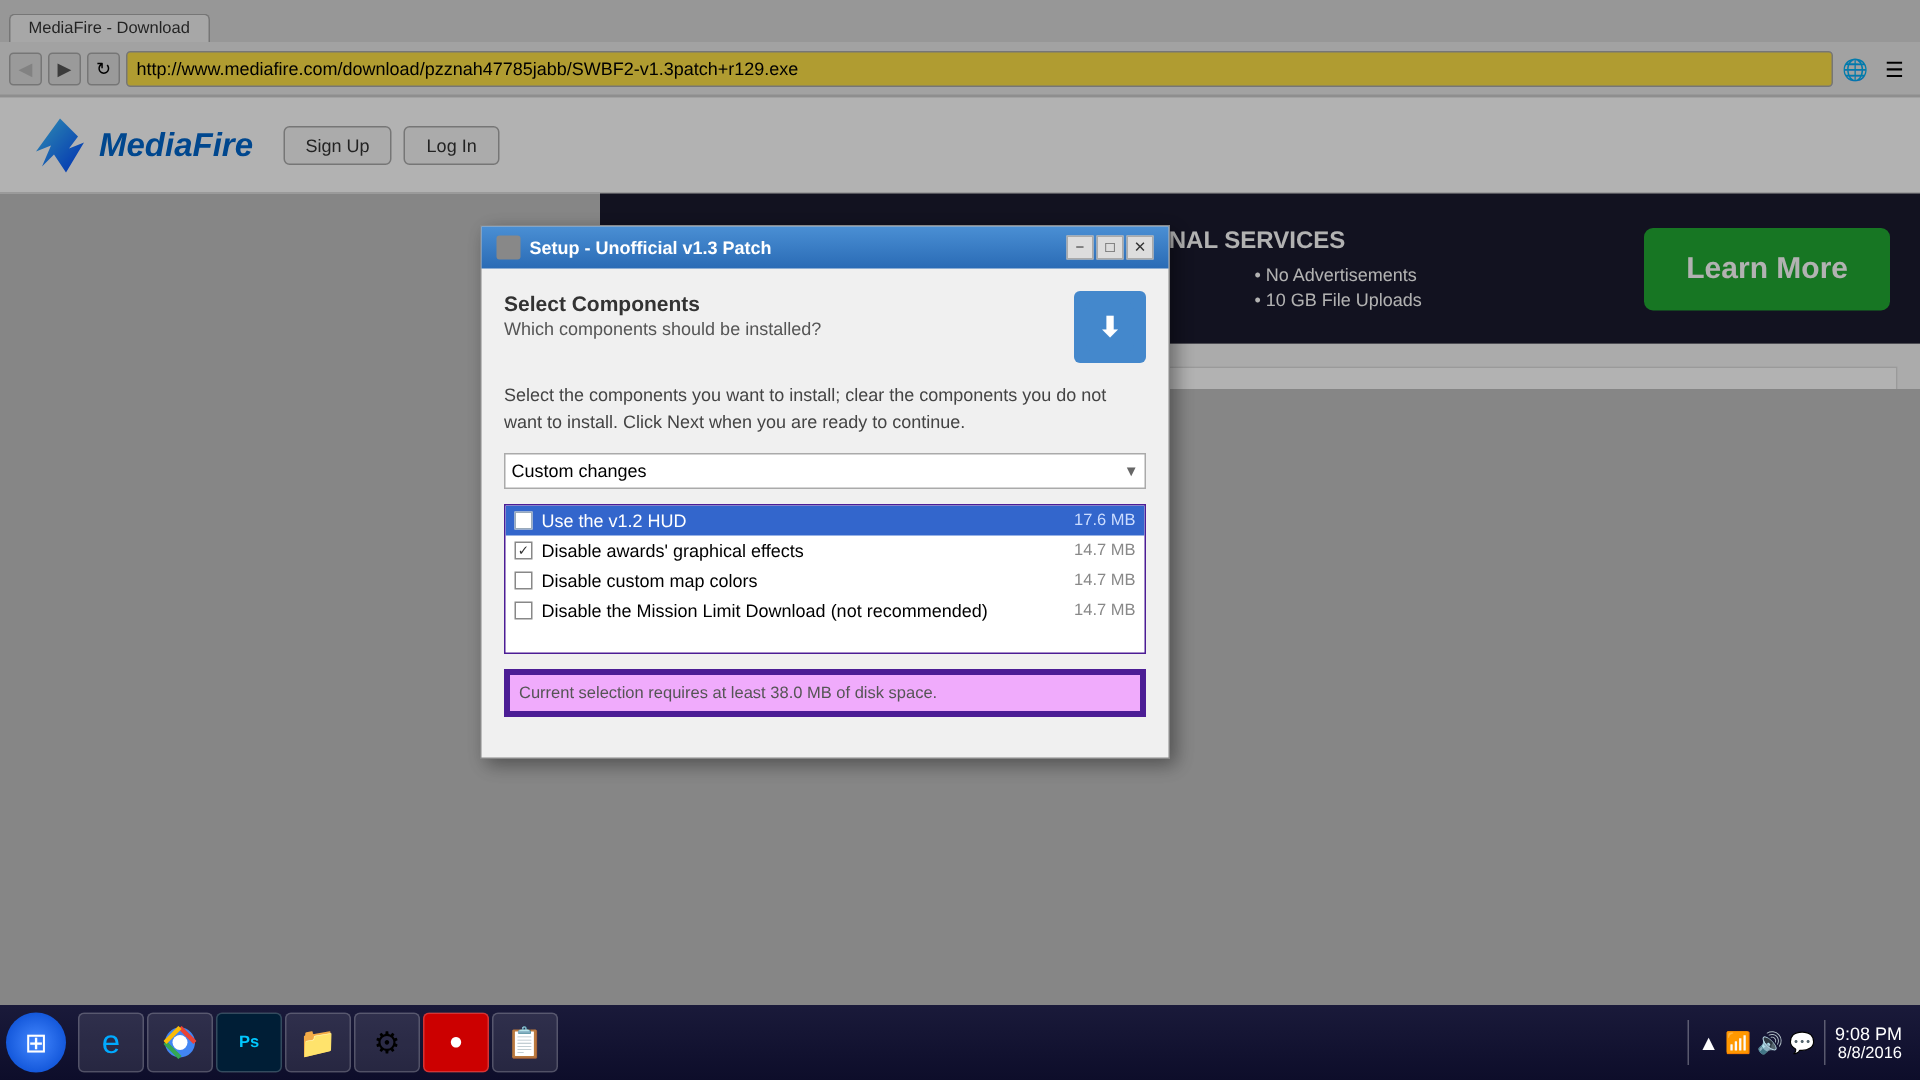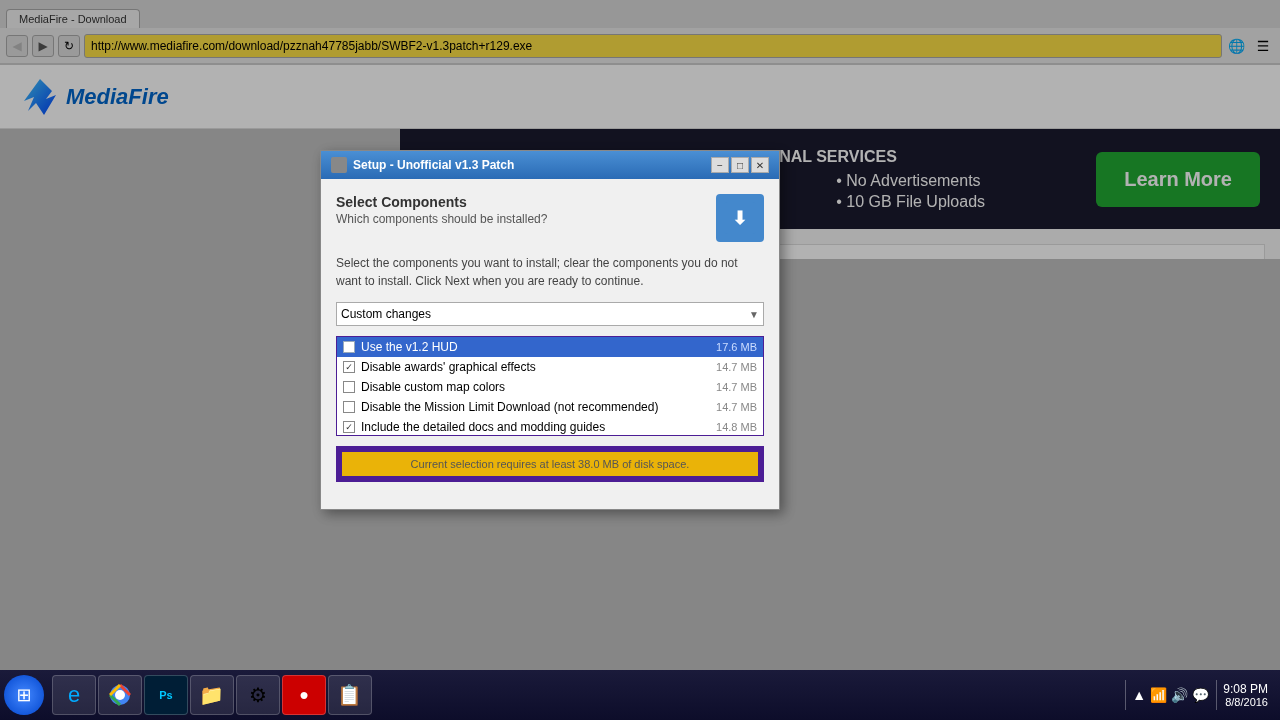--- a/index.html
+++ b/index.html
@@ -22,21 +22,21 @@
     .logo-text { font-size: 22px; font-weight: bold; color: #0066cc; font-style: italic; }
     .header-buttons { display: flex; gap: 8px; margin-left: 20px; }
     .header-btn { padding: 5px 14px; border: 1px solid #aaa; border-radius: 4px; background: #f5f5f5; font-size: 12px; cursor: pointer; color: #333; }
 
     
     .ad-banner { background: #1a1a2e; display: flex; align-items: center; padding: 10px 20px; gap: 20px; height: 100px; position: absolute; top: 64px; left: 400px; right: 0; }
     .ad-logo-area { display: flex; align-items: center; gap: 8px; }
     .ad-logo-text { font-size: 20px; font-weight: bold; color: white; font-style: italic; }
     .ad-content { flex: 1; color: white; }
     .ad-title { font-size: 16px; font-weight: bold; margin-bottom: 6px; }
-    .ad-features { display: grid; grid-template-columns: 1fr 1fr; gap: 3px; font-size: 16px; }
+    .ad-features { display: grid; grid-template-columns: 1fr 1fr; gap: 3px; font-size: 12px; }
     .ad-learn-more { background: #22aa33; color: white; border: none; border-radius: 6px; padding: 16px 28px; font-size: 20px; font-weight: bold; cursor: pointer; white-space: nowrap; }
 
     
     .main-content { display: flex; width: 100%; position: absolute; top: 164px; bottom: 50px; }
     .left-sidebar { width: 400px; background: #333; overflow: hidden; }
 
     
     .right-content { flex: 1; background: #f5f5f5; padding: 15px; overflow-y: auto; }
     .download-section { background: white; padding: 15px; margin-bottom: 10px; border: 1px solid #ddd; }
 
@@ -64,21 +64,21 @@
     .component-item { display: flex; align-items: center; padding: 3px 6px; font-size: 12px; cursor: pointer; }
     .component-item.selected { background: #3366cc; color: white; }
     .component-item.selected .component-size { color: #ccddff; }
     .component-checkbox { width: 12px; height: 12px; border: 1px solid #888; margin-right: 6px; background: white; display: flex; align-items: center; justify-content: center; font-size: 8px; flex-shrink: 0; }
     .component-checkbox.checked { background: white; }
     .component-checkbox.checked::after { content: '✓'; font-size: 9px; color: #333; }
     .component-item.selected .component-checkbox { border-color: #9ab; }
     .component-name { flex: 1; }
     .component-size { font-size: 11px; color: #888; text-align: right; }
 
-    .disk-space-info { font-size: 11px; color: #555; margin-bottom: 12px; padding: 6px; background: #eab308; border: 6px solid #4c1d95; text-align: center; }
+    .disk-space-info { font-size: 11px; color: #555; margin-bottom: 12px; padding: 6px; background: #f0abfc; border: 4px solid #4c1d95; }
 
     .dialog-buttons { display: flex; justify-content: center; gap: 8px; margin-top: 8px; }
     .dialog-btn { padding: 5px 18px; border: 1px solid #888; border-radius: 3px; background: linear-gradient(180deg, #f5f5f5 0%, #e0e0e0 100%); font-size: 12px; cursor: pointer; color: #333; }
 
     
     .taskbar { position: absolute; bottom: 0; left: 0; right: 0; height: 50px; background: linear-gradient(180deg, #1a1a3a 0%, #0d0d2a 100%); display: flex; align-items: center; padding: 0 4px; z-index: 200; }
     .start-btn { width: 40px; height: 40px; background: radial-gradient(circle, #4488ff 0%, #0044cc 100%); border-radius: 50%; display: flex; align-items: center; justify-content: center; cursor: pointer; margin-right: 4px; }
     .start-icon { font-size: 18px; color: white; }
     .taskbar-apps { display: flex; gap: 2px; margin-left: 4px; }
     .taskbar-app { width: 44px; height: 40px; background: rgba(255,255,255,0.1); border: 1px solid rgba(255,255,255,0.2); border-radius: 4px; display: flex; align-items: center; justify-content: center; cursor: pointer; font-size: 20px; }
@@ -124,20 +124,24 @@
           <defs>
             <linearGradient id="flameGrad" x1="0%" y1="0%" x2="100%" y2="100%">
               <stop offset="0%" style="stop-color:#44ccff"></stop>
               <stop offset="100%" style="stop-color:#0044ff"></stop>
             </linearGradient>
           </defs>
           <polygon points="20,2 32,14 26,22 36,18 24,38 16,26 8,34 14,20 4,24" fill="url(#flameGrad)"></polygon>
         </svg>
         <span class="logo-text">MediaFire</span>
       </div>
+      <div class="header-buttons">
+        <button class="header-btn">Sign Up</button>
+        <button class="header-btn">Log In</button>
+      </div>
     </div>
 
     <div class="ad-banner">
       <div class="ad-logo-area">
         <svg width="52" height="52" viewBox="0 0 40 40">
           <defs>
             <linearGradient id="flameGrad2" x1="0%" y1="0%" x2="100%" y2="100%">
               <stop offset="0%" style="stop-color:#44ccff"></stop>
               <stop offset="100%" style="stop-color:#0044ff"></stop>
             </linearGradient>
@@ -226,25 +230,20 @@
           <div class="component-item">
             <div class="component-checkbox"></div>
             <span class="component-name">Disable custom map colors</span>
             <span class="component-size">14.7 MB</span>
           </div>
           <div class="component-item">
             <div class="component-checkbox"></div>
             <span class="component-name">Disable the Mission Limit Download (not recommended)</span>
             <span class="component-size">14.7 MB</span>
           </div>
-          <div class="component-item">
-            <div class="component-checkbox checked"></div>
-            <span class="component-name">Include the detailed docs and modding guides</span>
-            <span class="component-size">14.8 MB</span>
-          </div>
         </div>
 
       <div class="disk-space-info">Current selection requires at least 38.0 MB of disk space.</div>
 
     </div>
   </div>
 </div>
 
 <div class="taskbar">
   <div class="start-btn">

